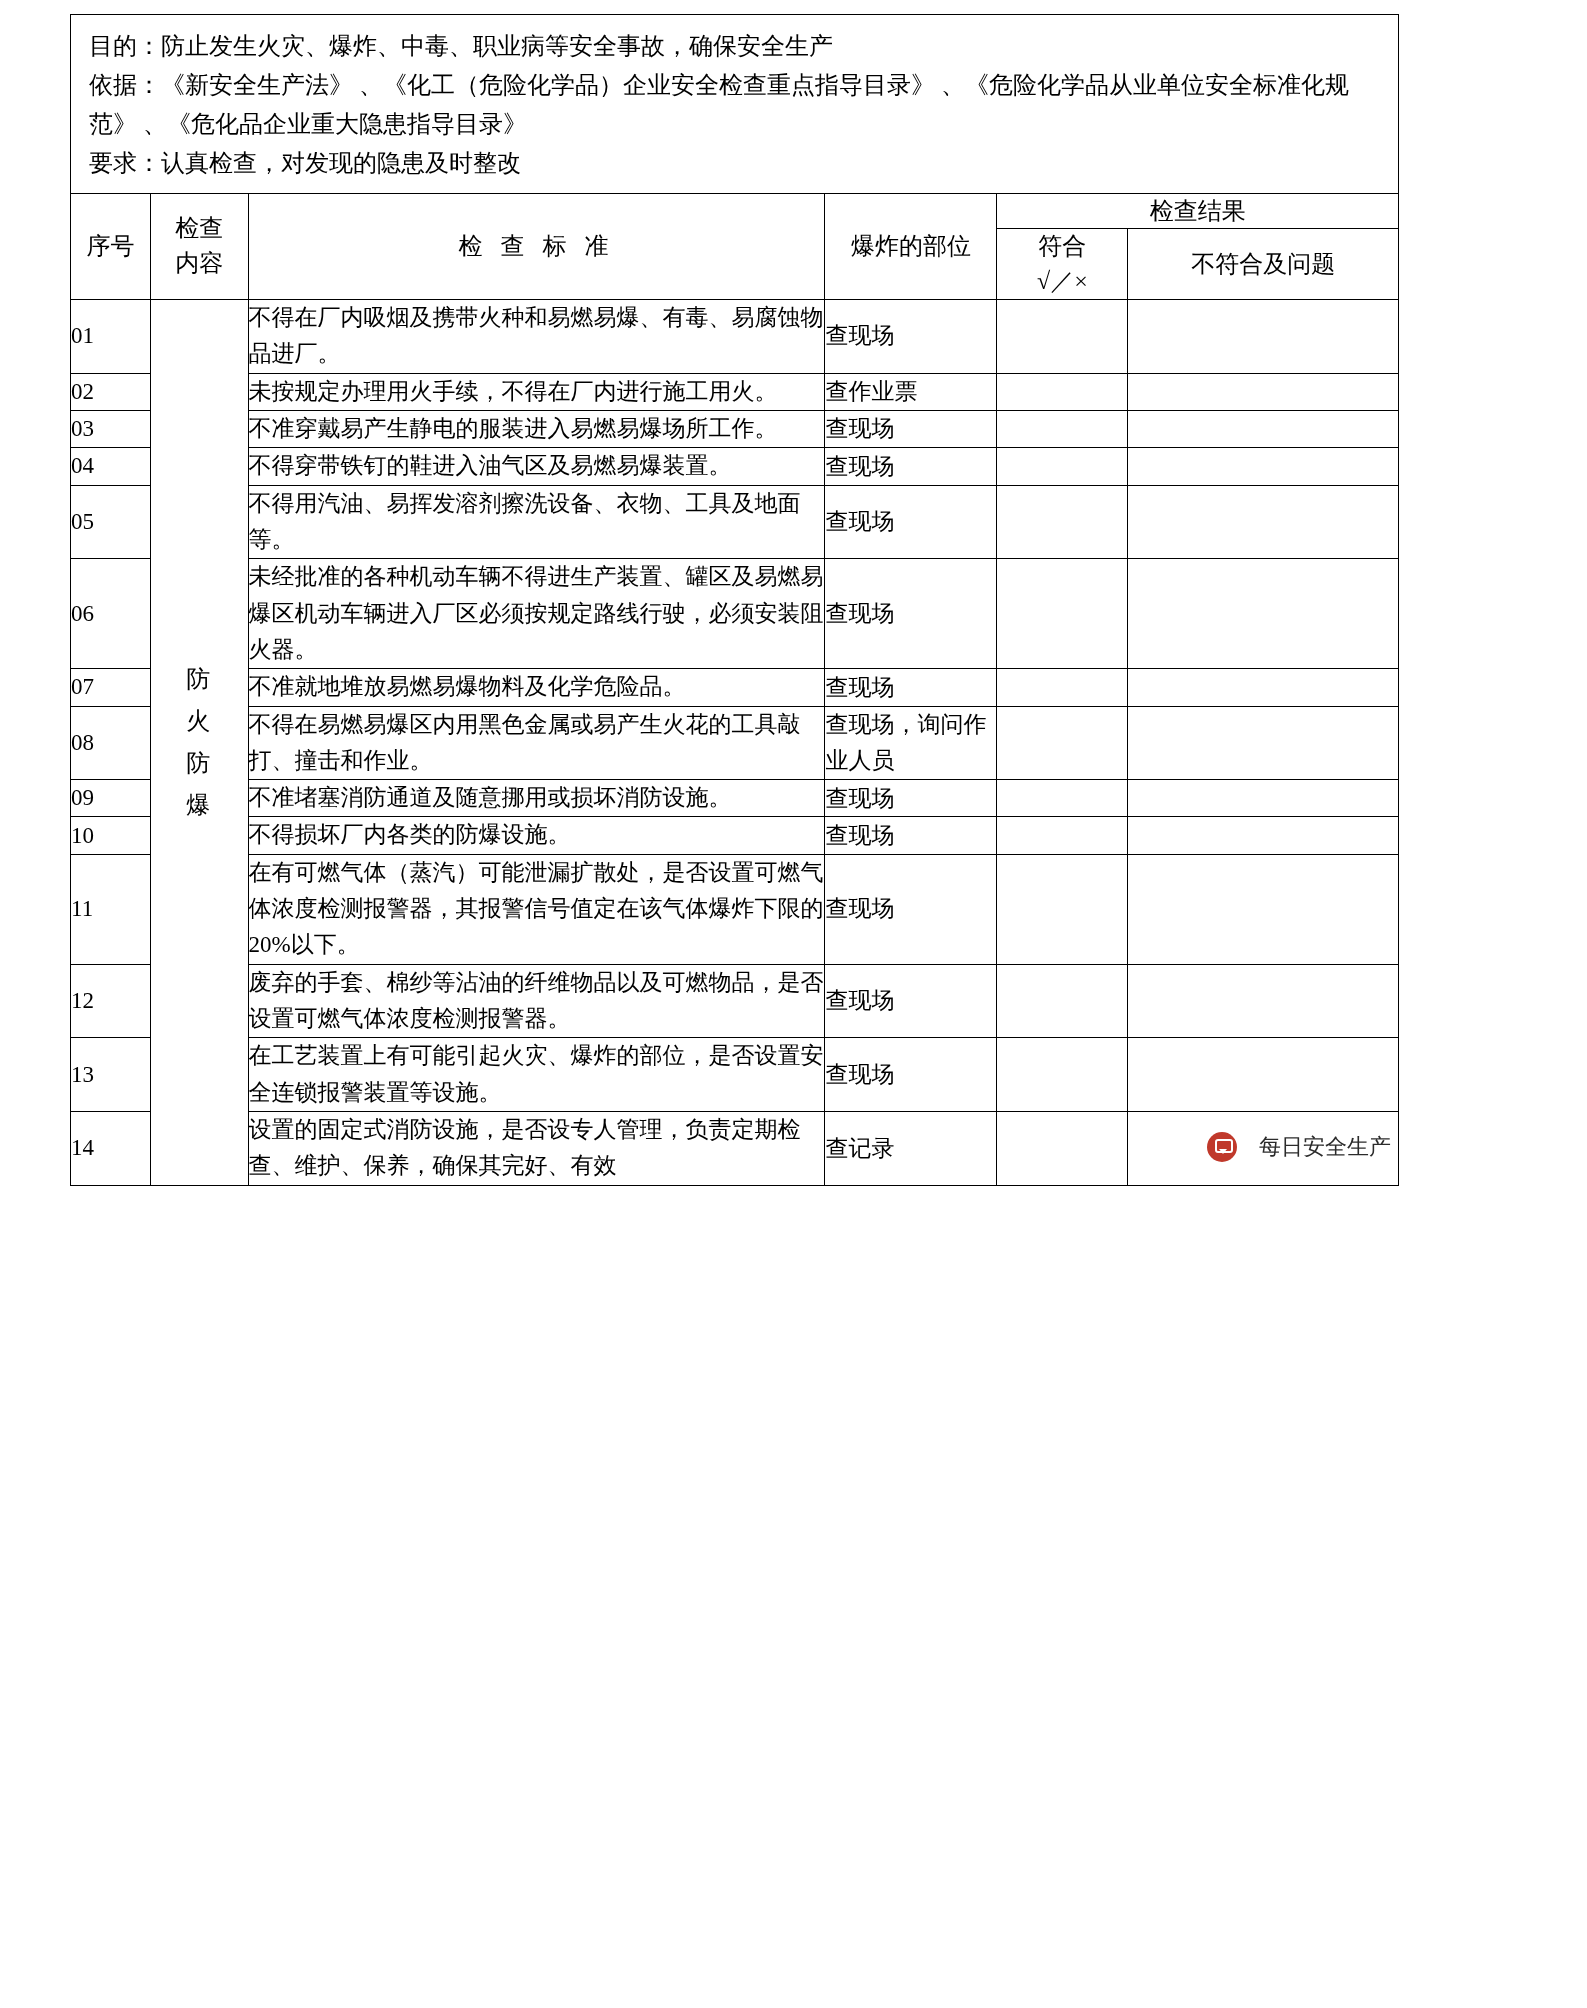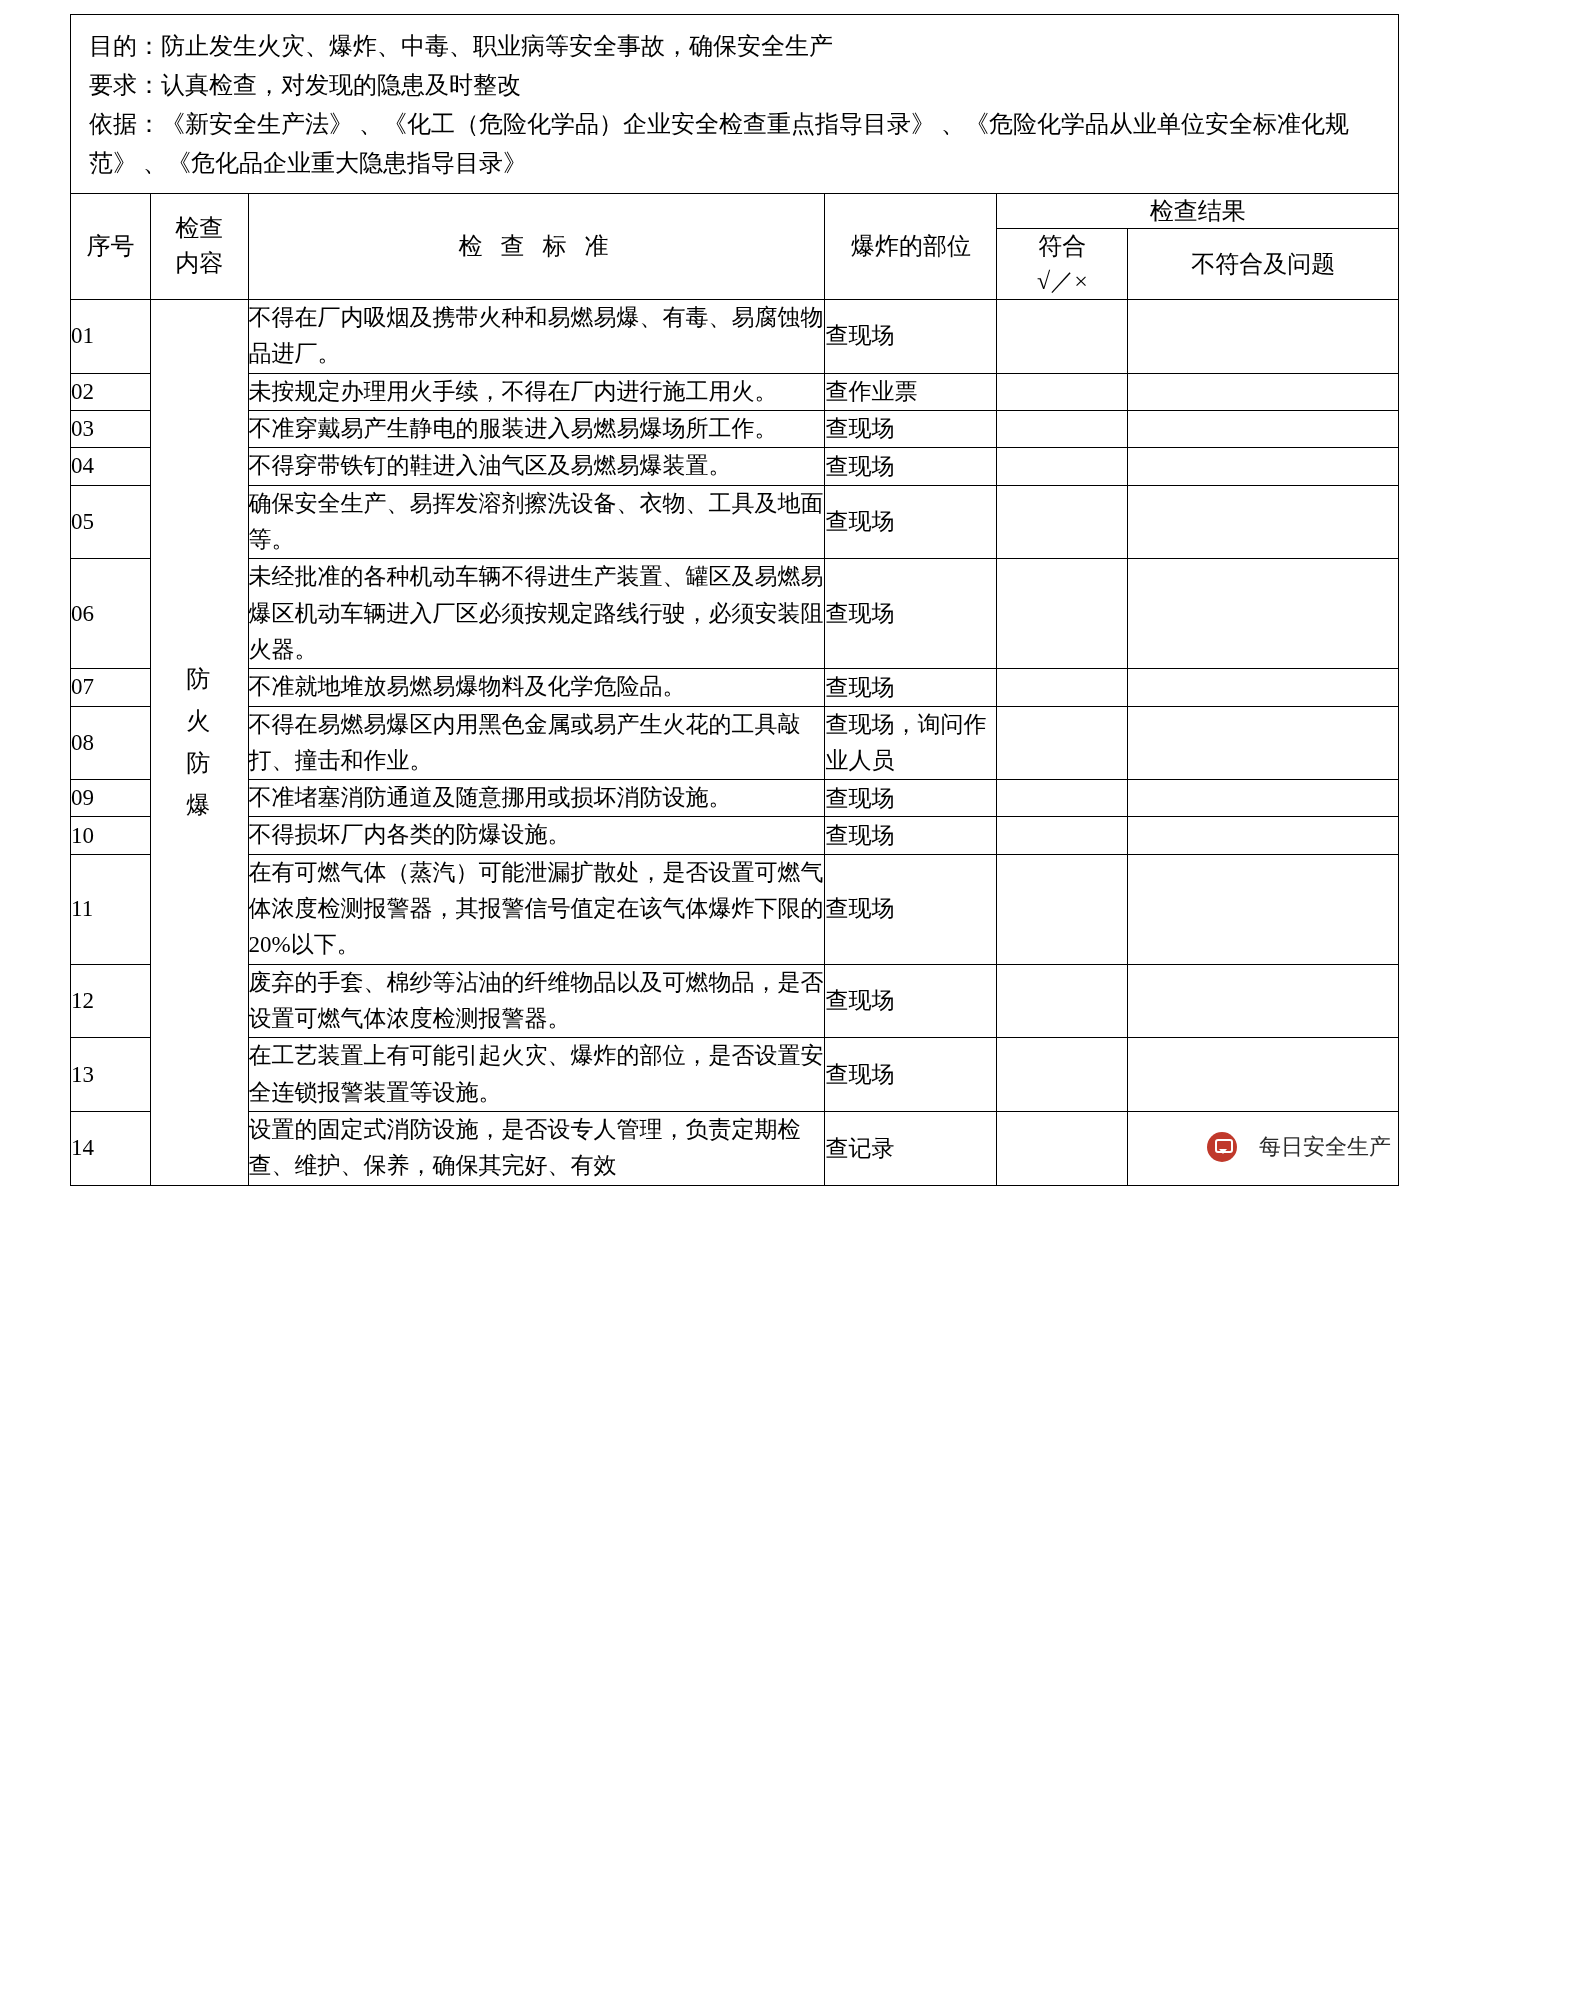--- a/index.html
+++ b/index.html
@@ -117,22 +117,22 @@
     border-top: 5px solid #fff;
   }
 </style>
 </head>
 <body>
 
 <div class="page">
 
   <div class="header-box">
     <p>目的：防止发生火灾、爆炸、中毒、职业病等安全事故，确保安全生产</p>
+    <p>依据：《新安全生产法》 、《化工（危险化学品）企业安全检查重点指导目录》 、《危险化学品从业单位安全标准化规范》 、《危化品企业重大隐患指导目录》</p>
     <p>要求：认真检查，对发现的隐患及时整改</p>
-    <p>依据：《新安全生产法》 、《化工（危险化学品）企业安全检查重点指导目录》 、《危险化学品从业单位安全标准化规范》 、《危化品企业重大隐患指导目录》</p>
   </div>
 
   <table class="checklist">
     <colgroup>
       <col class="c-no">
         <col class="c-cat">
         <col class="c-std">
         <col class="c-meth">
         <col class="c-ok">
         <col class="c-bad">
@@ -191,21 +191,21 @@
       <tr>
         <td class="num-cell">04</td>
         <td class="cell-pad">不得穿带铁钉的鞋进入油气区及易燃易爆装置。</td>
         <td class="cell-pad-meth">查现场</td>
         <td class="blank-cell"></td>
         <td class="blank-cell"></td>
       </tr>
 
       <tr>
         <td class="num-cell">05</td>
-        <td class="cell-pad">确保安全生产、易挥发溶剂擦洗设备、衣物、工具及地面等。</td>
+        <td class="cell-pad">不得用汽油、易挥发溶剂擦洗设备、衣物、工具及地面等。</td>
         <td class="cell-pad-meth">查现场</td>
         <td class="blank-cell"></td>
         <td class="blank-cell"></td>
       </tr>
 
       <tr>
         <td class="num-cell">06</td>
         <td class="cell-pad">未经批准的各种机动车辆不得进生产装置、罐区及易燃易爆区机动车辆进入厂区必须按规定路线行驶，必须安装阻火器。</td>
         <td class="cell-pad-meth">查现场</td>
         <td class="blank-cell"></td>

